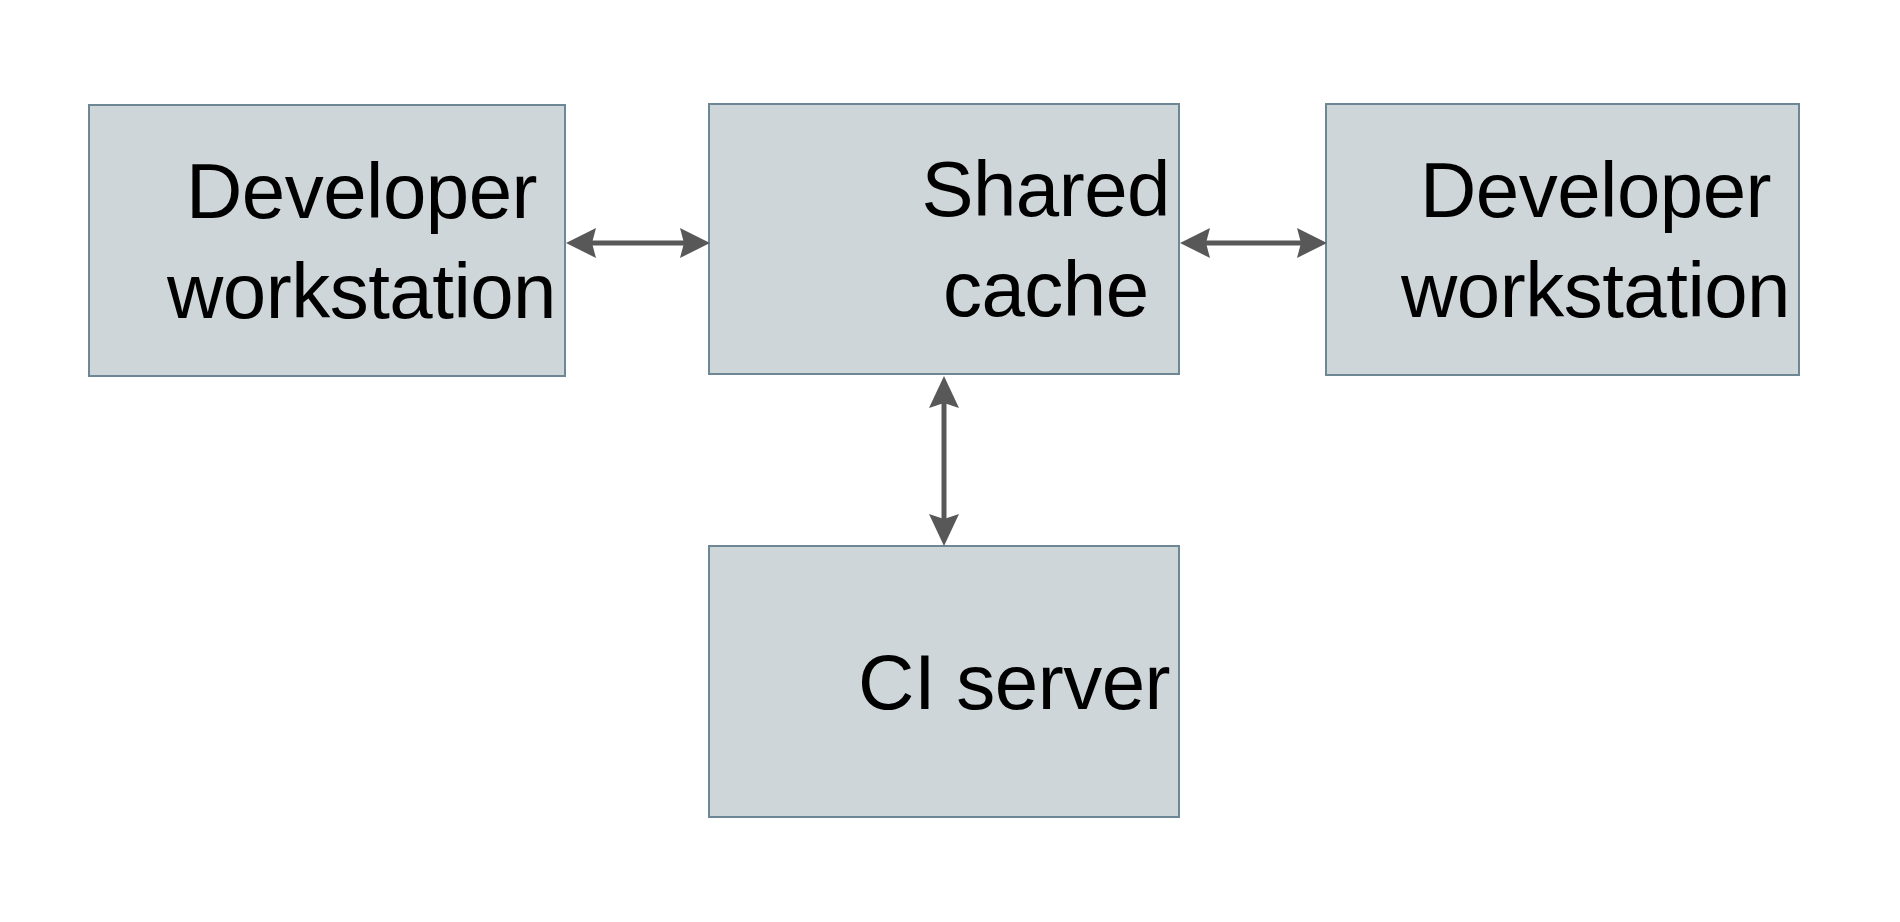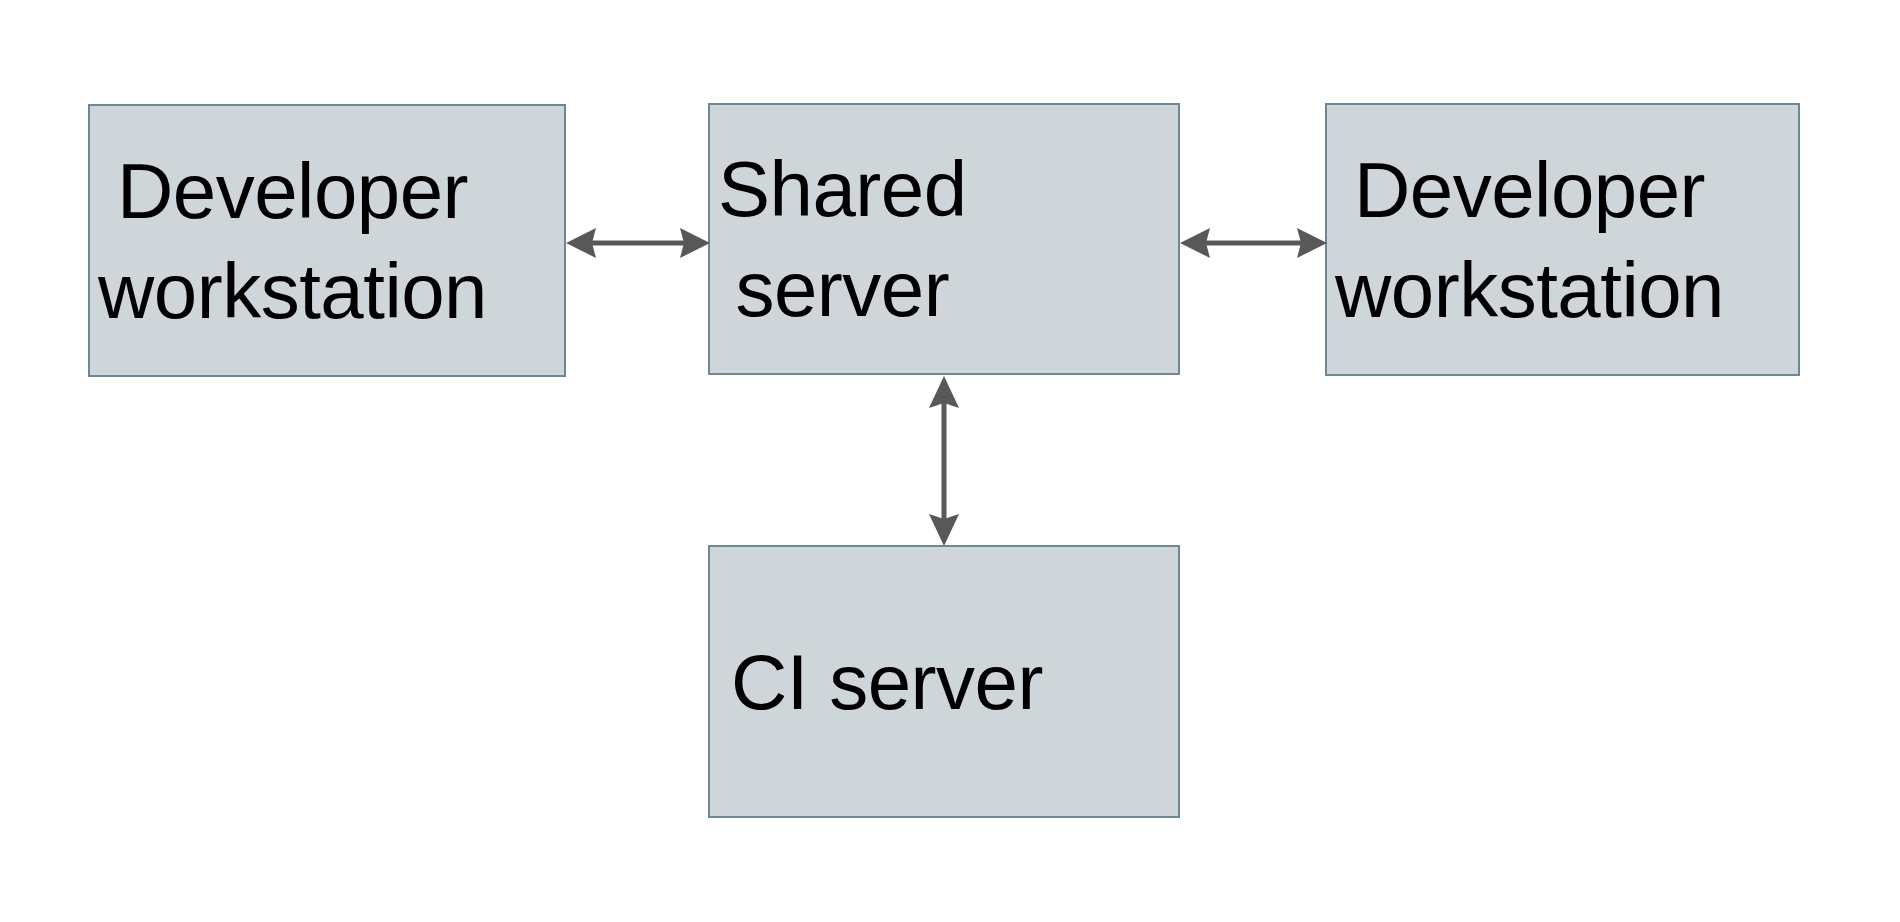--- a/index.html
+++ b/index.html
@@ -18,21 +18,21 @@
     background: #ffffff;
     overflow: hidden;
   }
   .node {
     position: absolute;
     box-sizing: border-box;
     background: #ced6d9;
     border: 2px solid #6e8795;
     display: flex;
     align-items: center;
-    justify-content: flex-start;
+    justify-content: flex-end;
   }
   .node-label {
     font-family: "Liberation Sans", sans-serif;
     font-size: 78px;
     line-height: 100px;
     font-weight: 400;
     color: #000000;
     text-align: center;
     letter-spacing: -0.5px;
     white-space: pre-line;
@@ -61,21 +61,21 @@
 
 <div id="canvas">
 
   <div class="node" id="node-dev-left">
     <span class="node-label">Developer
 workstation</span>
   </div>
 
   <div class="node" id="node-shared">
     <span class="node-label">Shared
-server</span>
+cache</span>
   </div>
 
   <div class="node" id="node-dev-right">
     <span class="node-label">Developer
 workstation</span>
   </div>
 
   <div class="node" id="node-ci">
     <span class="node-label">CI server</span>
   </div>

